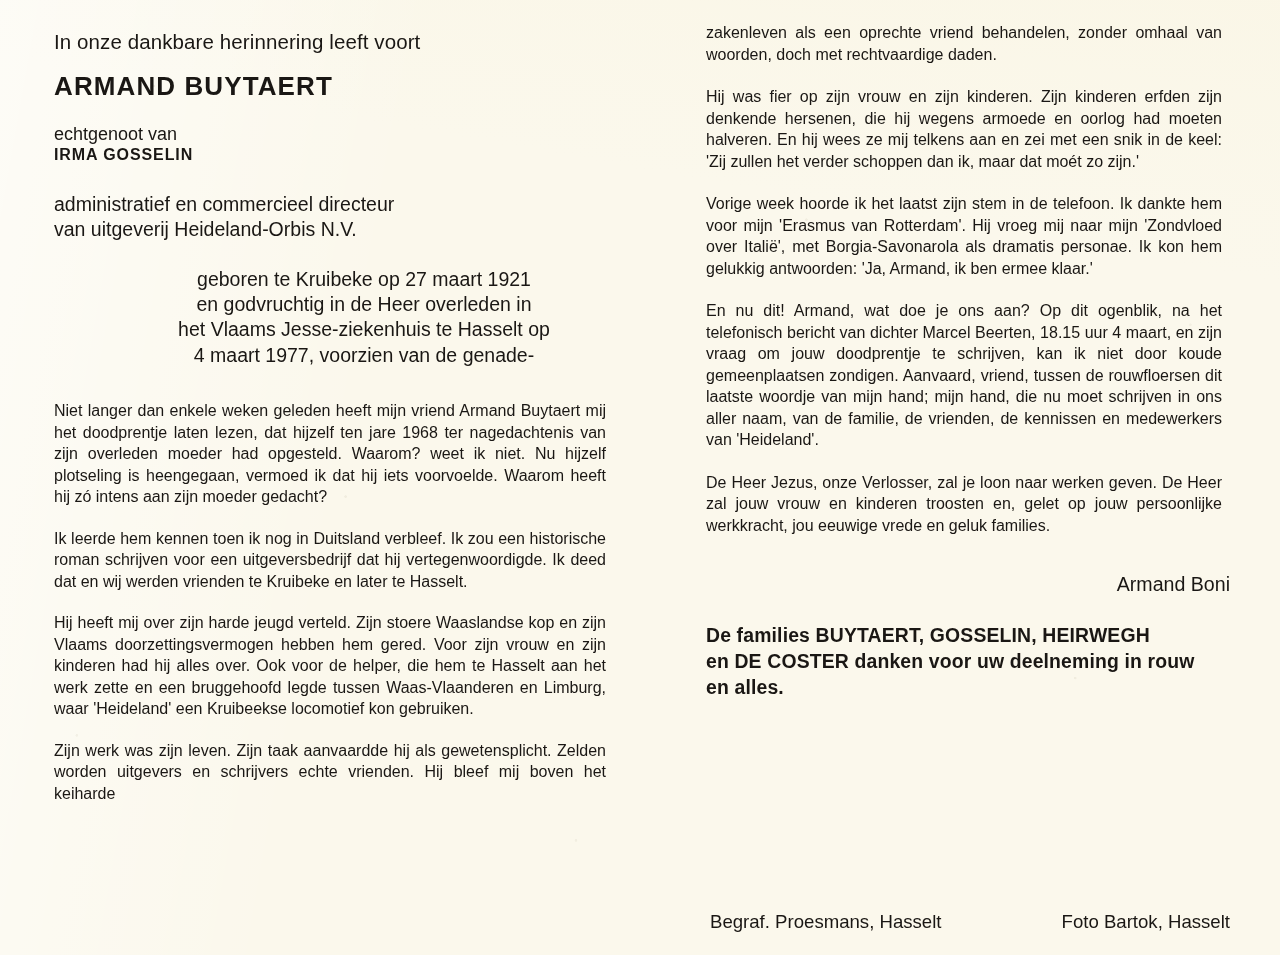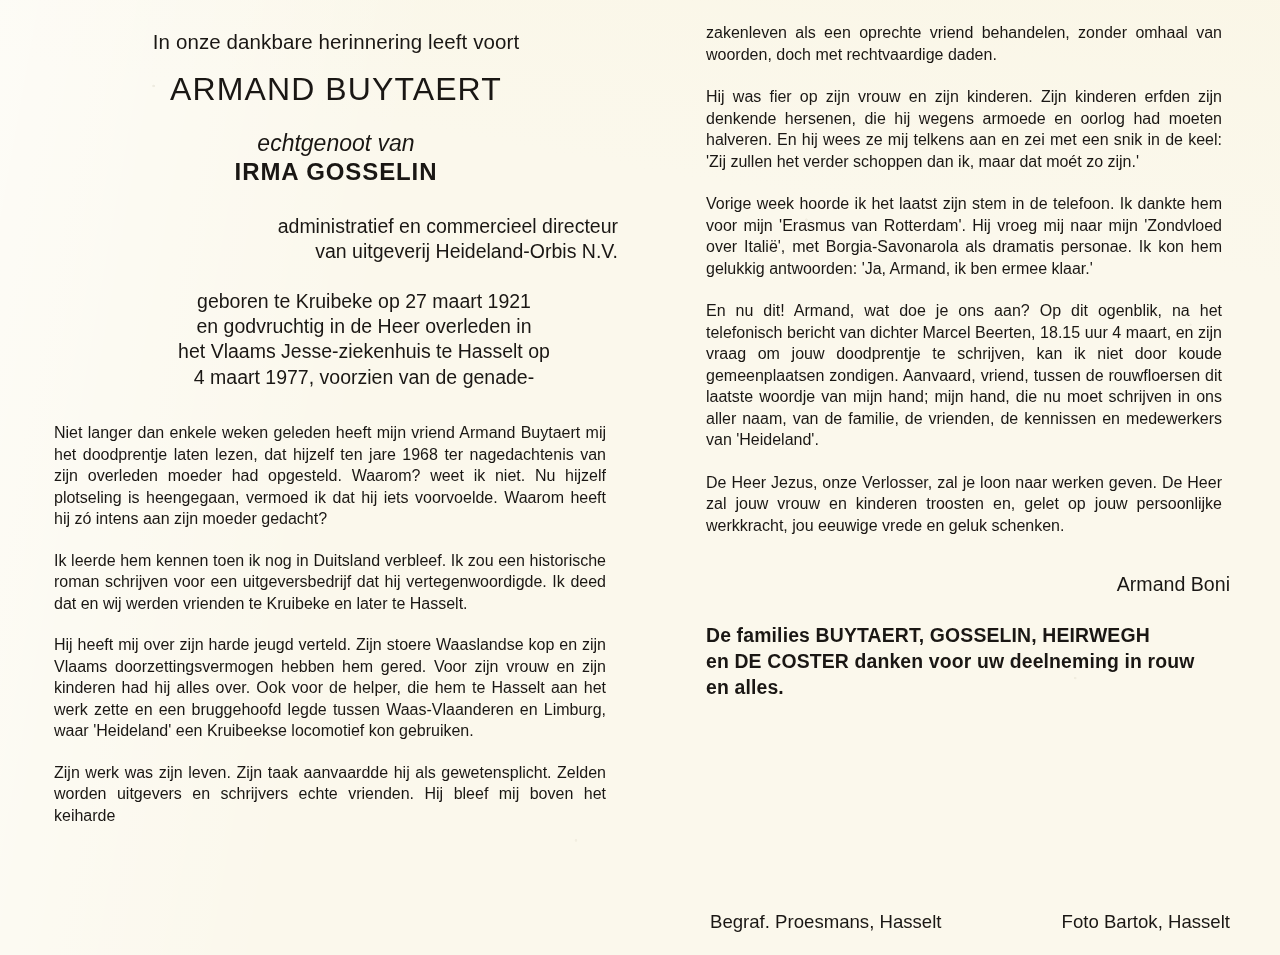--- a/index.html
+++ b/index.html
@@ -41,49 +41,47 @@
   }
   .column {
     box-sizing: border-box;
     display: flex;
     flex-direction: column;
   }
   .column-left  { width: 600px; padding-right: 36px; }
   .column-right { width: 580px; padding-left: 52px; }
 
   .memorial-head {
-    text-align: center;
     margin-bottom: 4px;
   }
   .intro-line {
     font-size: 20.5px;
     letter-spacing: .1px;
     margin: 8px 0 14px 0;
   }
   .deceased-name {
-    font-size: 32px;
-    font-weight: normal;
+    font-size: 26px;
+    font-weight: bold;
     letter-spacing: 1.1px;
     margin: 17px 0 22px 0;
   }
   .spouse-label {
-    font-size: 23px;
+    font-size: 18px;
     margin: 0 0 1px 0;
-    font-style: italic;
   }
   .spouse-name {
-    font-size: 24px;
+    font-size: 16px;
     font-weight: bold;
     letter-spacing: .9px;
     margin: 0 0 24px 0;
   }
   .role-block, .dates-block {
     font-size: 19.5px;
     line-height: 1.30;
-    text-align: right;
+    text-align: left;
   }
   .role-block { margin-bottom: 24px; }
   .dates-block {
     text-align: center;
     padding-left: 66px;
     padding-right: 10px;
     margin-bottom: 6px;
   }
   .dates-block p, .role-block p { margin: 0; }
 
@@ -162,21 +160,21 @@
 
   </div>
 
   <div class="column column-right">
 
     <div class="body-text">
       <p>zakenleven als een oprechte vriend behandelen, zonder omhaal van woorden, doch met rechtvaardige daden.</p>
       <p>Hij was fier op zijn vrouw en zijn kinderen. Zijn kinderen erfden zijn denkende hersenen, die hij wegens armoede en oorlog had moeten halveren. En hij wees ze mij telkens aan en zei met een snik in de keel: 'Zij zullen het verder schoppen dan ik, maar dat moét zo zijn.'</p>
       <p>Vorige week hoorde ik het laatst zijn stem in de telefoon. Ik dankte hem voor mijn 'Erasmus van Rotterdam'. Hij vroeg mij naar mijn 'Zondvloed over Italië', met Borgia-Savonarola als dramatis personae. Ik kon hem gelukkig antwoorden: 'Ja, Armand, ik ben ermee klaar.'</p>
       <p>En nu dit! Armand, wat doe je ons aan? Op dit ogenblik, na het telefonisch bericht van dichter Marcel Beerten, 18.15 uur 4 maart, en zijn vraag om jouw doodprentje te schrijven, kan ik niet door koude gemeenplaatsen zondigen. Aanvaard, vriend, tussen de rouwfloersen dit laatste woordje van mijn hand; mijn hand, die nu moet schrijven in ons aller naam, van de familie, de vrienden, de kennissen en medewerkers van 'Heideland'.</p>
-      <p>De Heer Jezus, onze Verlosser, zal je loon naar werken geven. De Heer zal jouw vrouw en kinderen troosten en, gelet op jouw persoonlijke werkkracht, jou eeuwige vrede en geluk schenken.</p>
+      <p>De Heer Jezus, onze Verlosser, zal je loon naar werken geven. De Heer zal jouw vrouw en kinderen troosten en, gelet op jouw persoonlijke werkkracht, jou eeuwige vrede en geluk families.</p>
     </div>
 
     <p class="signature">Armand Boni</p>
 
     <div class="families-note">
       <span class="fam-line">De families BUYTAERT, GOSSELIN, HEIRWEGH</span>
       <span class="fam-line">en DE COSTER danken voor uw deelneming in rouw</span>
       <span class="fam-line">en alles.</span>
     </div>
 

